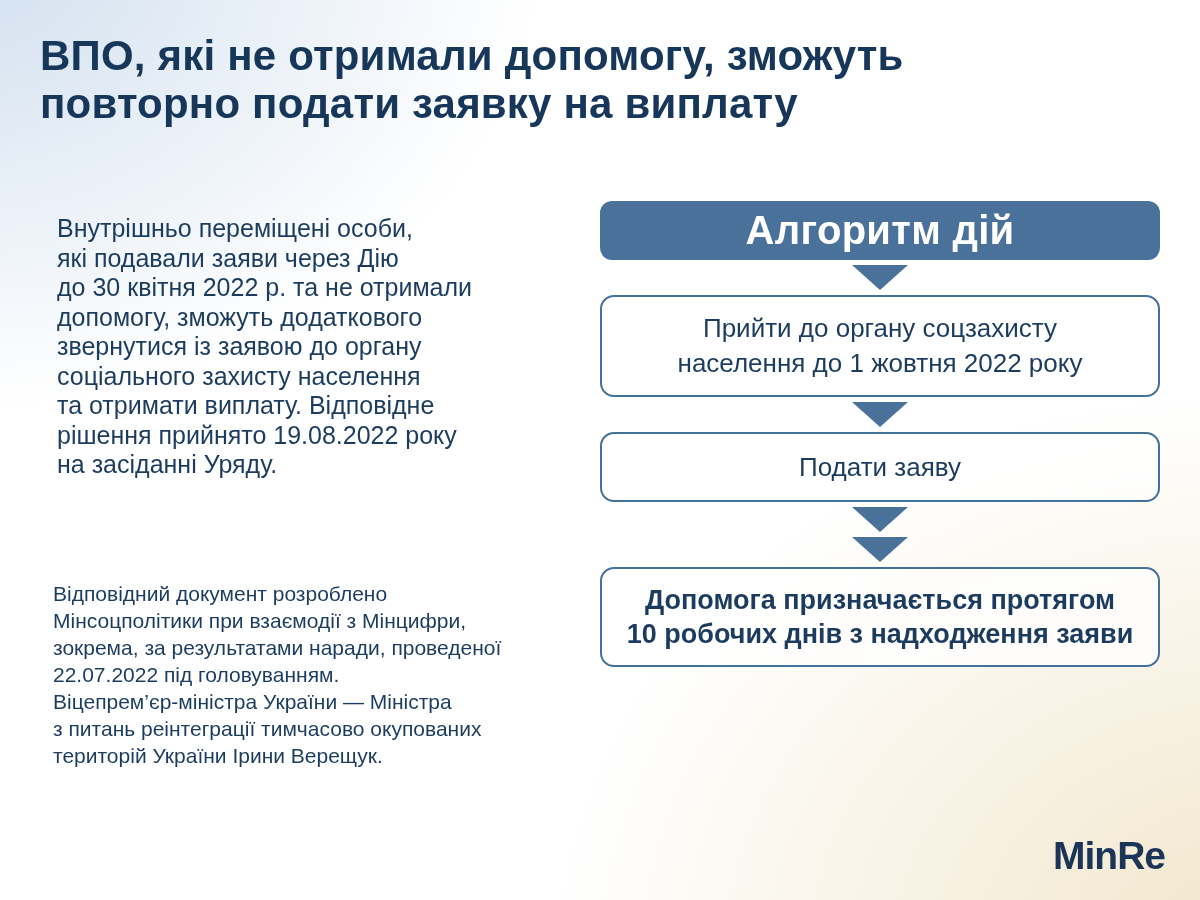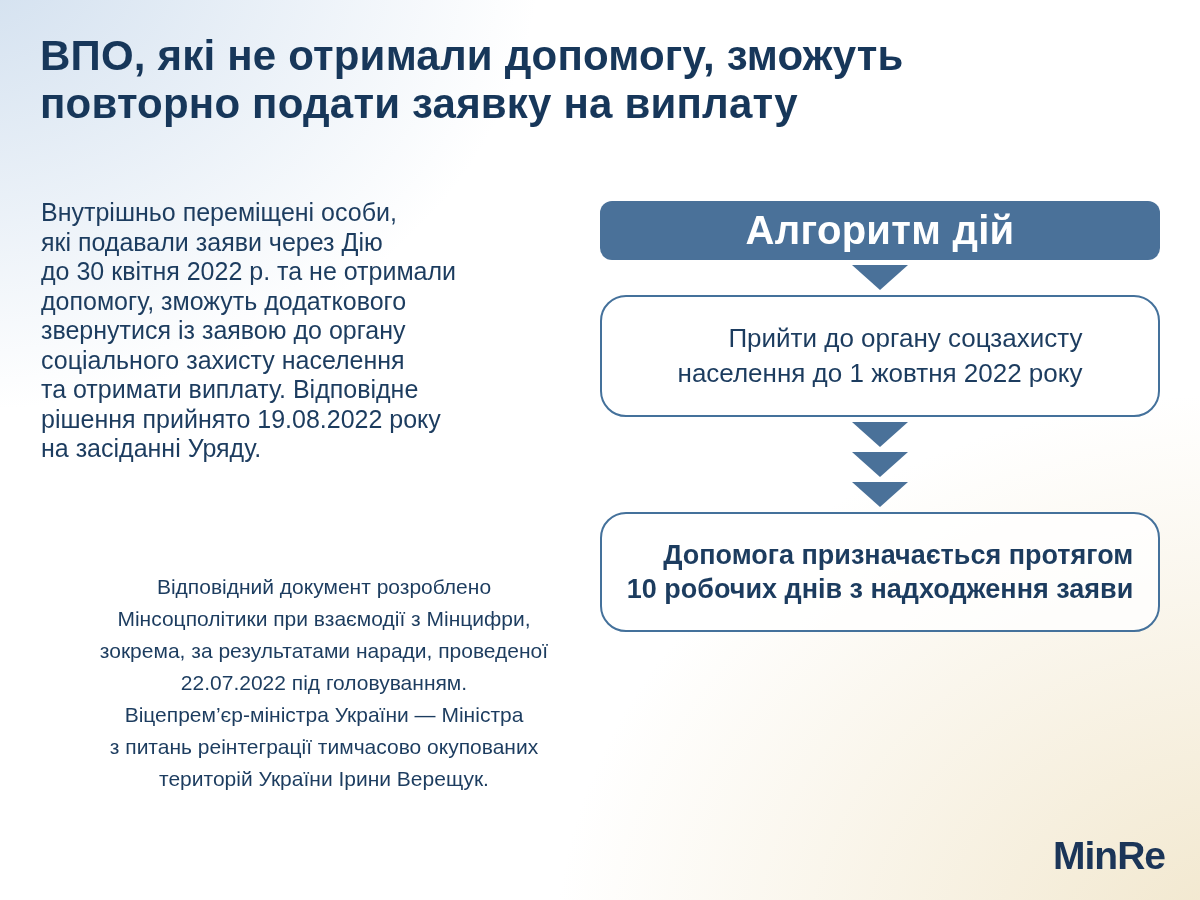--- a/index.html
+++ b/index.html
@@ -24,37 +24,36 @@
     font-size: 42px;
     font-weight: 700;
     line-height: 48px;
     letter-spacing: 0.2px;
     color: #17375a;
     white-space: pre-line;
   }
   .intro {
     position: absolute;
     left: 41px; top: 198px;
-    margin: 0;
+    margin: 16px;
     width: 540px;
     font-size: 25px;
     line-height: 29.5px;
     color: #1c3c5f;
     white-space: pre-line;
   }
   .footnote {
     position: absolute;
     left: 41px; top: 568px;
-    margin: 3px;
+    margin: 12px;
     width: 560px;
     font-size: 21px;
-    line-height: 32px;
+    line-height: 27px;
     color: #1c3c5f;
     white-space: pre-line;
-    text-align: center;
   }
   .flow {
     position: absolute;
     left: 600px; top: 201px;
     width: 560px;
   }
   .flow-header {
     box-sizing: border-box;
     height: 59px;
     background: #4a7199;
@@ -71,30 +70,30 @@
     width: 0; height: 0;
     margin: 5px auto;
     border-left: 28px solid transparent;
     border-right: 28px solid transparent;
     border-top: 25px solid #4a7199;
   }
   .step {
     box-sizing: border-box;
     background: rgba(255,255,255,0.78);
     border: 2px solid #44719b;
-    border-radius: 26px;
+    border-radius: 14px;
     display: flex;
     align-items: center;
     justify-content: center;
-    text-align: right;
+    text-align: center;
     color: #1c3c5f;
     font-size: 26px;
     line-height: 35px;
     white-space: pre-line;
-    padding: 24px 14px;
+    padding: 14px 14px;
   }
   .step-1 { min-height: 72px; }
   .step-2 { min-height: 70px; }
   .step-3 { min-height: 142px; }
   .step-4 { min-height: 84px; font-weight: 700; font-size: 27px; line-height: 34px; }
   .logo {
     position: absolute;
     right: 35px; bottom: 22px;
     font-size: 39px;
     font-weight: 700;
@@ -126,20 +125,21 @@
 Віцепрем’єр-міністра України — Міністра
 з питань реінтеграції тимчасово окупованих
 територій України Ірини Верещук.</p>
 
   <div class="flow">
     <div class="flow-header">Алгоритм дій</div>
     <div class="arrow"></div>
     <div class="step step-1">Прийти до органу соцзахисту
 населення до 1 жовтня 2022 року</div>
     <div class="arrow"></div>
+    <div class="step step-2">Подати заяву</div>
     <div class="arrow"></div>
     <div class="arrow"></div>
     <div class="step step-4">Допомога призначається протягом
 10 робочих днів з надходження заяви</div>
   </div>
 
   <div class="logo">MinRe</div>
 </div>
 
 </body></html>

